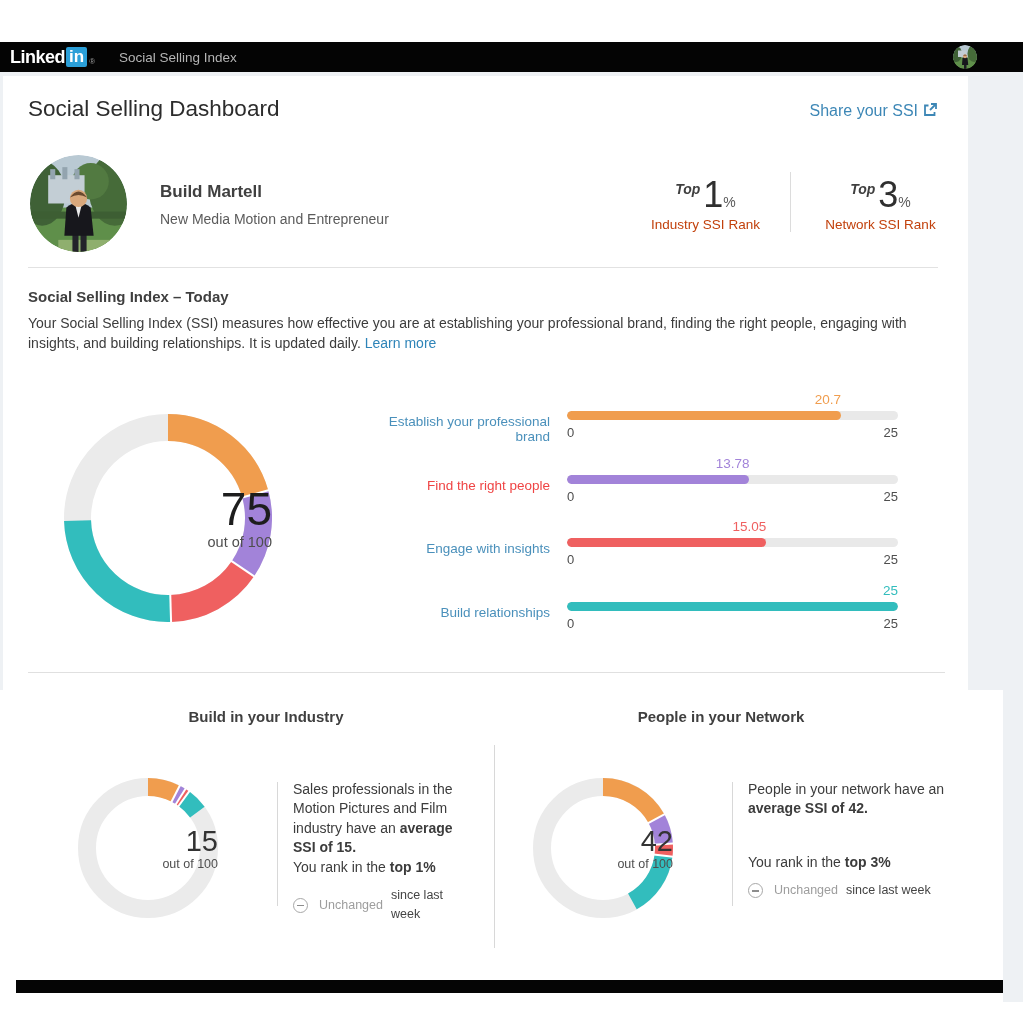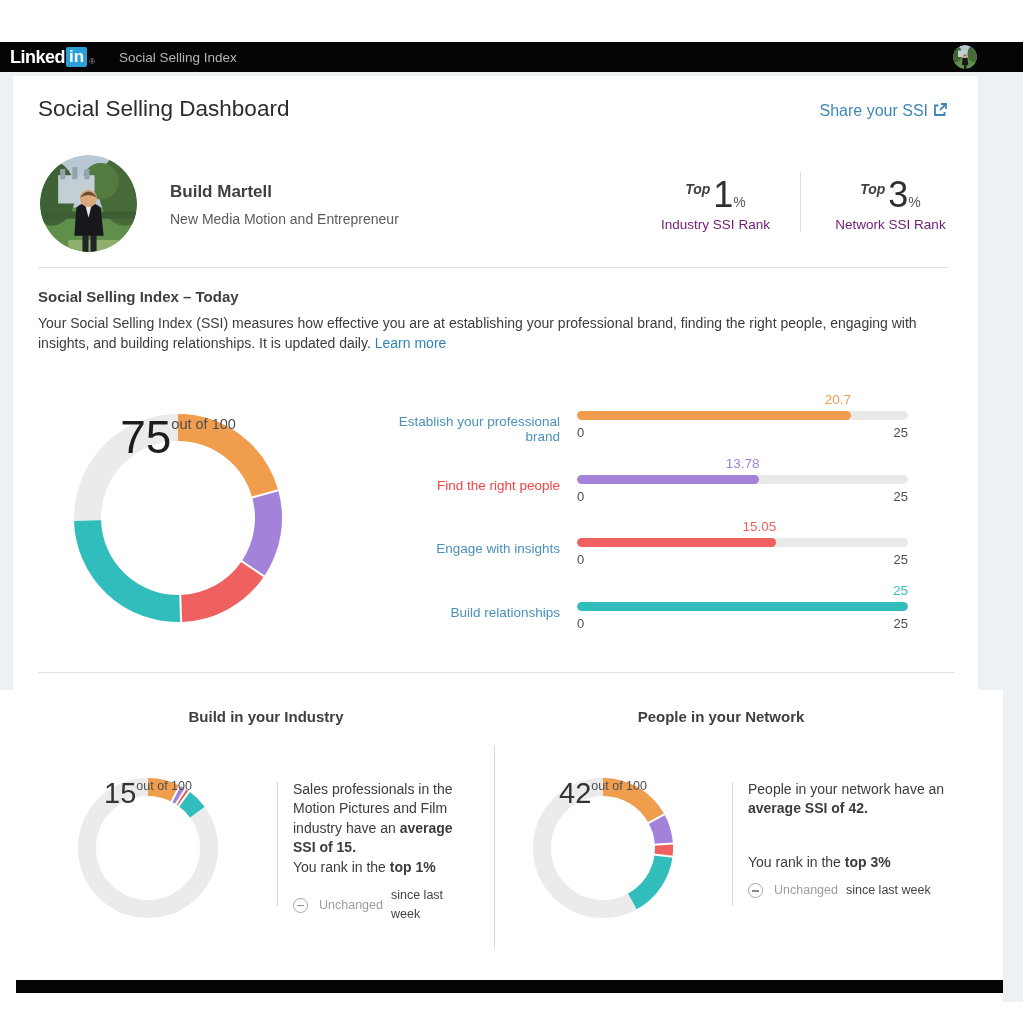--- a/index.html
+++ b/index.html
@@ -15,48 +15,48 @@
   .logo-linked { color:#fff; font-weight:bold; font-size:18px; letter-spacing:-0.5px; }
   .logo-in { background:#2b9fd8; color:#fff; font-weight:bold; font-size:17px;
     border-radius:2px; padding:0 3px 1px 3px; margin-left:1px; line-height:19px; }
   .logo-reg { color:#9a9a9a; font-size:8px; margin-left:2px; align-self:flex-end; padding-bottom:2px; }
   .nav-title { color:#b5b5b5; font-size:13.5px; margin-left:24px; }
   .nav-avatar { position:absolute; left:953px; top:45px; width:24px; height:24px;
     border-radius:50%; overflow:hidden; cursor:pointer; }
 
   
   #grayband { left:0; top:72px; width:1023px; height:618px; background:#eef1f4; }
-  #card { left:13px; top:76px; width:965px; height:614px; background:#fff; }
+  #card { left:3px; top:76px; width:965px; height:614px; background:#fff; }
 
   #page-title { left:25px; top:20px; font-size:22.5px; color:#2c2c2c; }
   #share-link { right:30px; top:26px; font-size:16px; color:#3d87b6; cursor:pointer;
     display:flex; align-items:flex-start; gap:5px; }
 
   #profile-photo { left:27px; top:79px; width:97px; height:97px; border-radius:50%; overflow:hidden; }
   #profile-name { left:157px; top:106px; font-size:17px; font-weight:bold; color:#404040; }
   #profile-headline { left:157px; top:135px; font-size:14px; color:#5b5b5b; }
 
   .rank-block { top:95px; width:145px; text-align:center; }
   .rank-line { display:flex; justify-content:center; align-items:flex-end; height:42px; }
   .rank-prefix { font-size:14px; font-style:italic; font-weight:bold; color:#3f3f3f;
     transform:translateY(-16px); margin-right:3px; }
   .rank-num { font-size:36px; color:#2f2f2f; line-height:36px; }
   .rank-pct { font-size:14px; color:#5a5a5a; transform:translateY(-3px); }
-  .rank-label { font-size:13.5px; color:#701a75; margin-top:4px; }
+  .rank-label { font-size:13.5px; color:#c2410c; margin-top:4px; }
   #rank-divider { left:787px; top:96px; width:1px; height:60px; background:#dcdcdc; }
 
   #profile-rule { left:25px; top:191px; width:910px; height:1px; background:#e2e2e2; }
 
   #today-heading { left:25px; top:212px; font-size:15px; font-weight:bold; color:#3f3f3f; }
   #today-desc { left:25px; top:238px; width:908px; font-size:14px; line-height:19.5px; color:#3c3c3c; }
   .inline-link { color:#2e84b8; cursor:pointer; }
 
   .donut-wrap { position:absolute; }
   .donut-center { position:absolute; left:0; top:0; width:100%; height:100%;
-    display:flex; flex-direction:row; align-items:flex-start; justify-content:center; pointer-events:none; }
+    display:flex; flex-direction:column; align-items:flex-end; justify-content:center; pointer-events:none; }
   .donut-score-lg { font-size:46px; color:#1d1d1d; line-height:46px; }
   .donut-cap-lg { font-size:14.5px; color:#4e4e4e; margin-top:2px; }
   .donut-score-sm { font-size:29px; color:#333; line-height:30px; }
   .donut-cap-sm { font-size:12.5px; color:#4e4e4e; margin-top:1px; }
   #donut-main { left:61px; top:338px; width:208px; height:208px; }
 
   #barchart { left:354px; top:308px; width:565px; height:270px; }
   .bar-row { position:absolute; left:0; width:565px; }
   .bar-label { position:absolute; left:0; top:22px; width:193px; text-align:right;
     font-size:13.5px; color:#4a90bb; }

